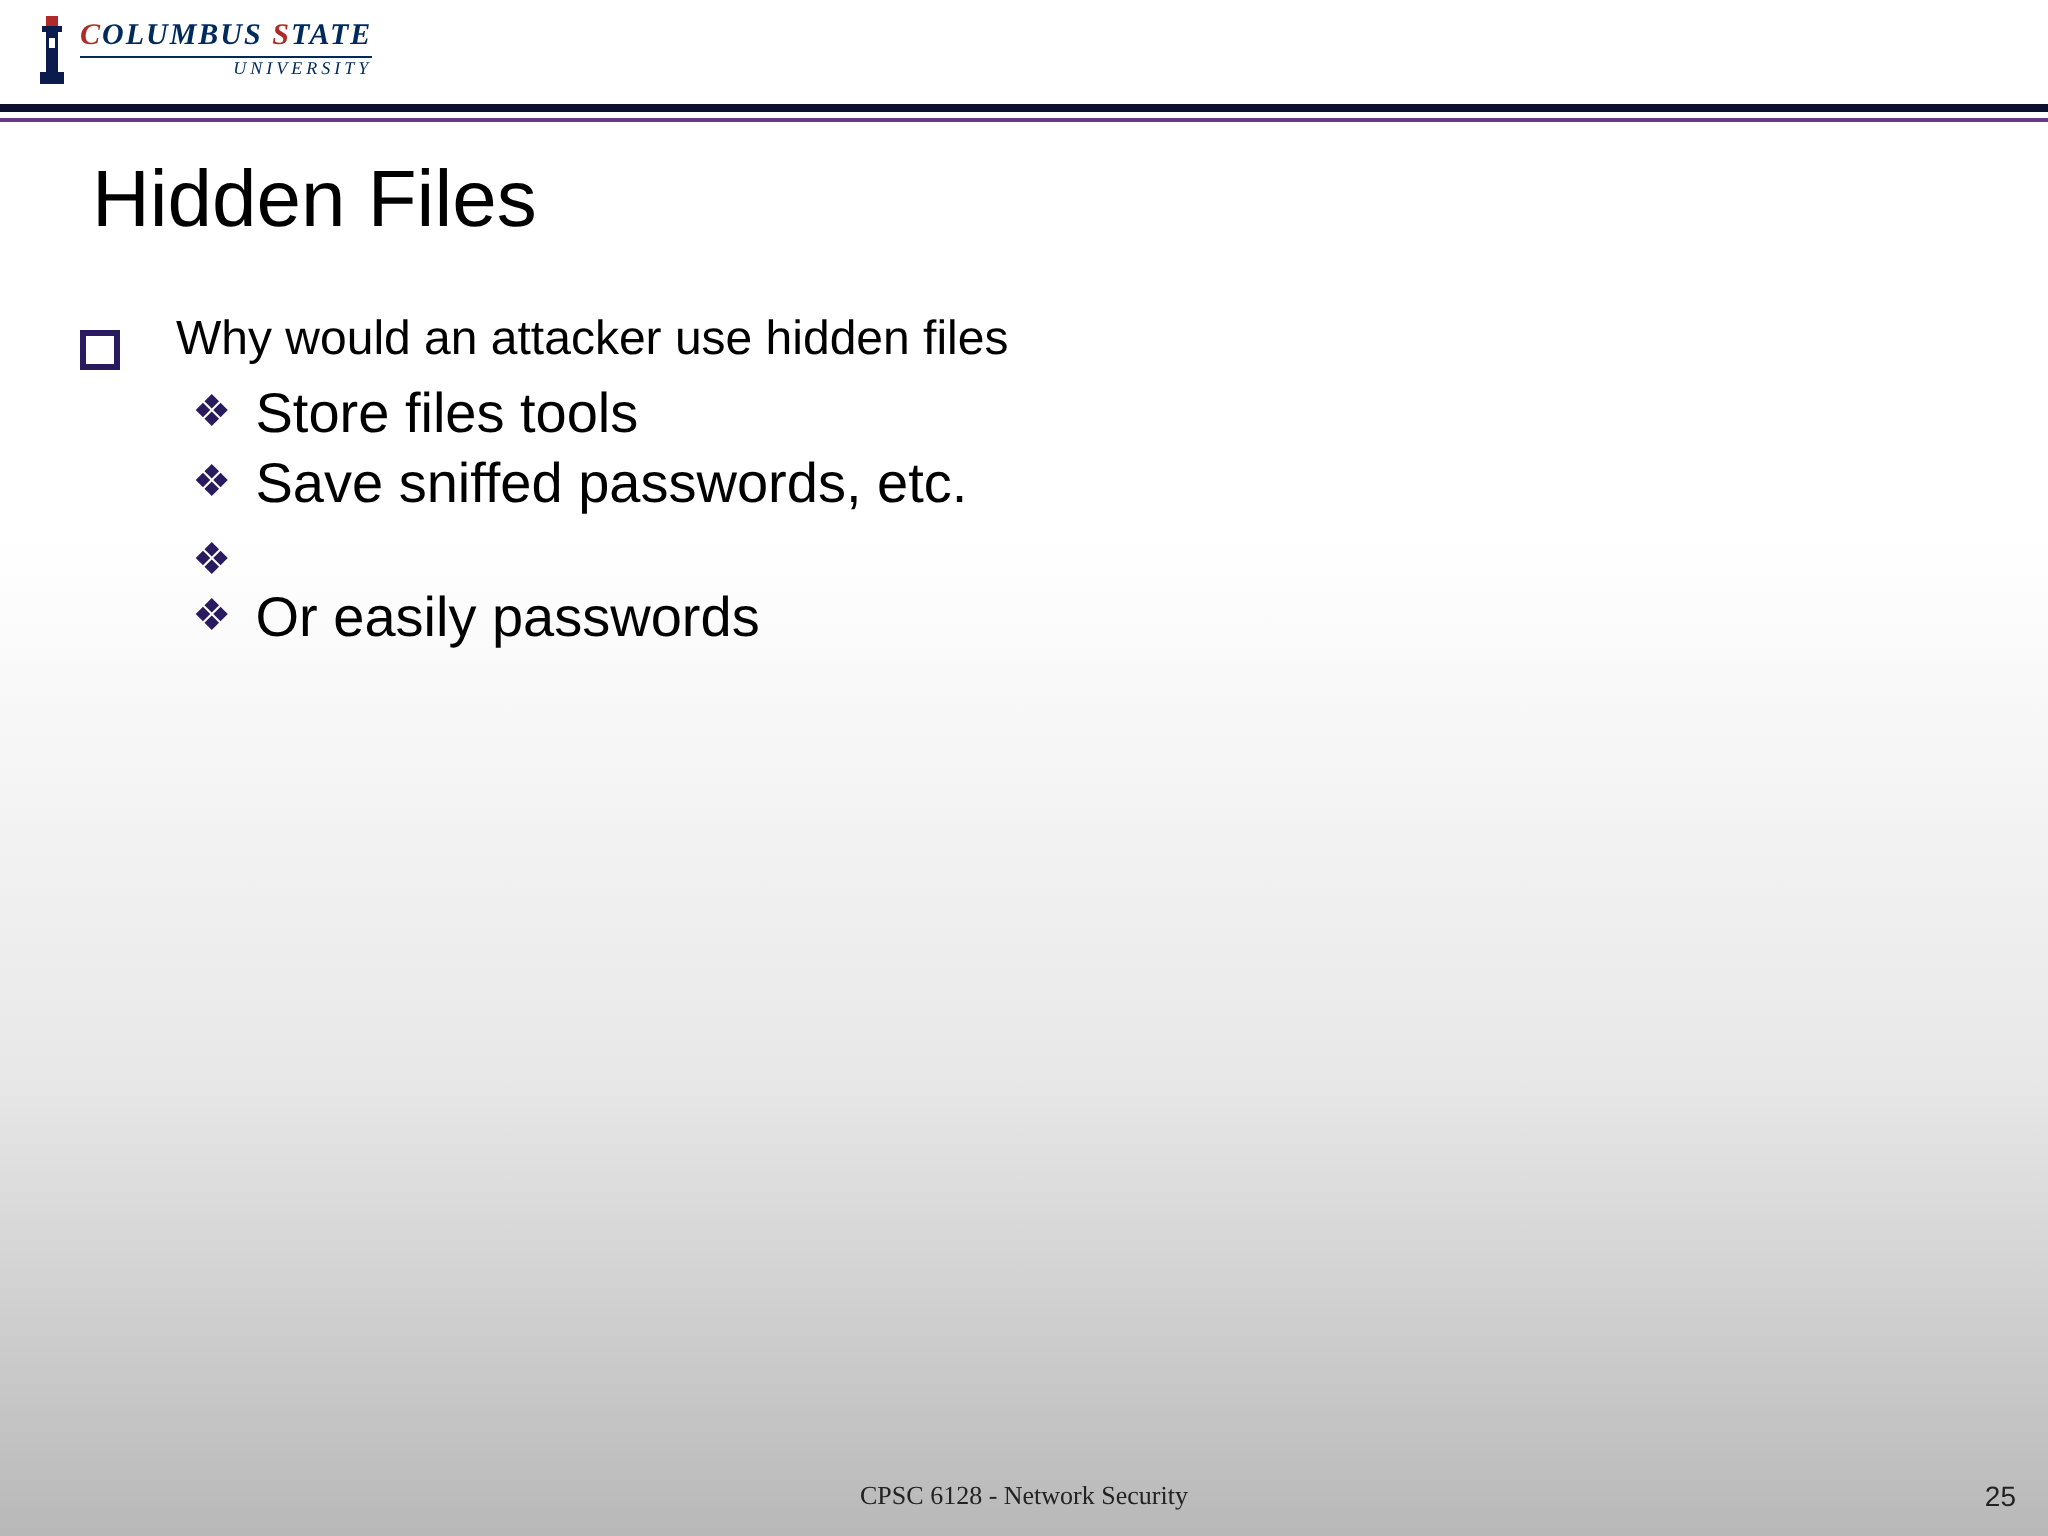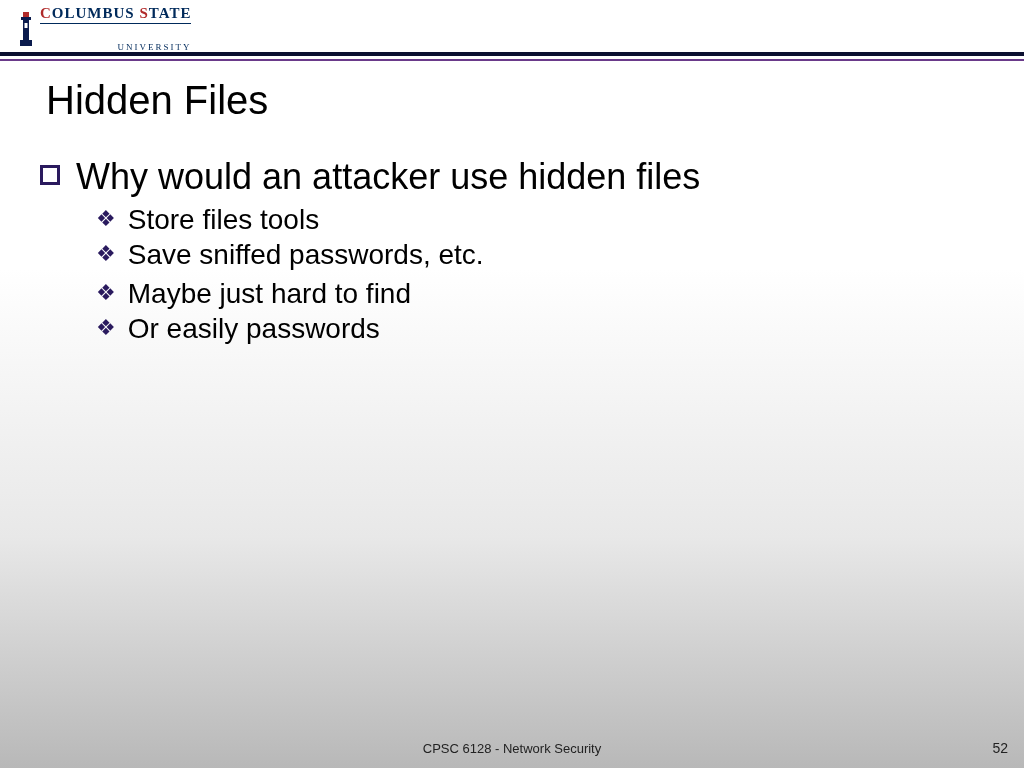--- a/index.html
+++ b/index.html
@@ -9,20 +9,21 @@
     width: 1024px;
     height: 768px;
     background: linear-gradient(to bottom, #ffffff 0%, #ffffff 35%, #e8e8e8 70%, #b8b8b8 100%);
   }
   .header {
     position: absolute;
     top: 0; left: 0; right: 0;
     height: 56px;
     background: #ffffff;
     padding: 6px 18px 0 18px;
+    font-style: italic;
   }
   .logo {
     display: flex;
     align-items: center;
     gap: 6px;
   }
   .tower {
     width: 16px;
     height: 38px;
     position: relative;
@@ -41,21 +42,21 @@
   }
   .logo-main .accent { color: #b02a2a; }
   .logo-sub {
     font-family: "Times New Roman", serif;
     font-size: 9px;
     letter-spacing: 2px;
     color: #002a5b;
     text-align: right;
     border-top: 1px solid #002a5b;
     margin-top: 2px;
-    padding-top: 19px;
+    padding-top: 1px;
   }
   .rule-dark {
     position: absolute;
     left: 0; right: 0;
     top: 52px;
     height: 4px;
     background: #0b1030;
   }
   .rule-accent {
     position: absolute;
@@ -74,22 +75,22 @@
   }
   .content {
     position: absolute;
     top: 150px;
     left: 40px;
     right: 40px;
   }
   .l1 {
     display: flex;
     align-items: flex-start;
-    gap: 16px;
-    font-size: 36px;
+    gap: 28px;
+    font-size: 24px;
     color: #000;
     margin-top: 6px;
   }
   .sq {
     width: 20px;
     height: 20px;
     border: 3px solid #2a1a5e;
     margin-top: 9px;
     flex: 0 0 auto;
   }
@@ -112,20 +113,21 @@
     margin-top: 6px;
     flex: 0 0 auto;
   }
   .footer {
     position: absolute;
     bottom: 12px;
     left: 0; right: 0;
     text-align: center;
     font-size: 13px;
     color: #222;
+    font-family: Liberation Serif, serif;
   }
   .pagenum {
     position: absolute;
     bottom: 12px;
     right: 16px;
     font-size: 14px;
     color: #222;
   }
 </style>
 </head>
@@ -171,25 +173,24 @@
       </div>
       <div class="l2">
         <span class="dia">❖</span>
         <span>Save sniffed passwords, etc.</span>
       </div>
     </div>
 
     <div class="sub">
       <div class="l2">
         <span class="dia">❖</span>
-        <span>Maybe just hard to find</span>
       </div>
       <div class="l2">
         <span class="dia">❖</span>
         <span>Or easily passwords</span>
       </div>
     </div>
 
   </div>
 
   <div class="footer">CPSC 6128 - Network Security</div>
-  <div class="pagenum">52</div>
+  <div class="pagenum">25</div>
 </div>
 
 </body></html>

